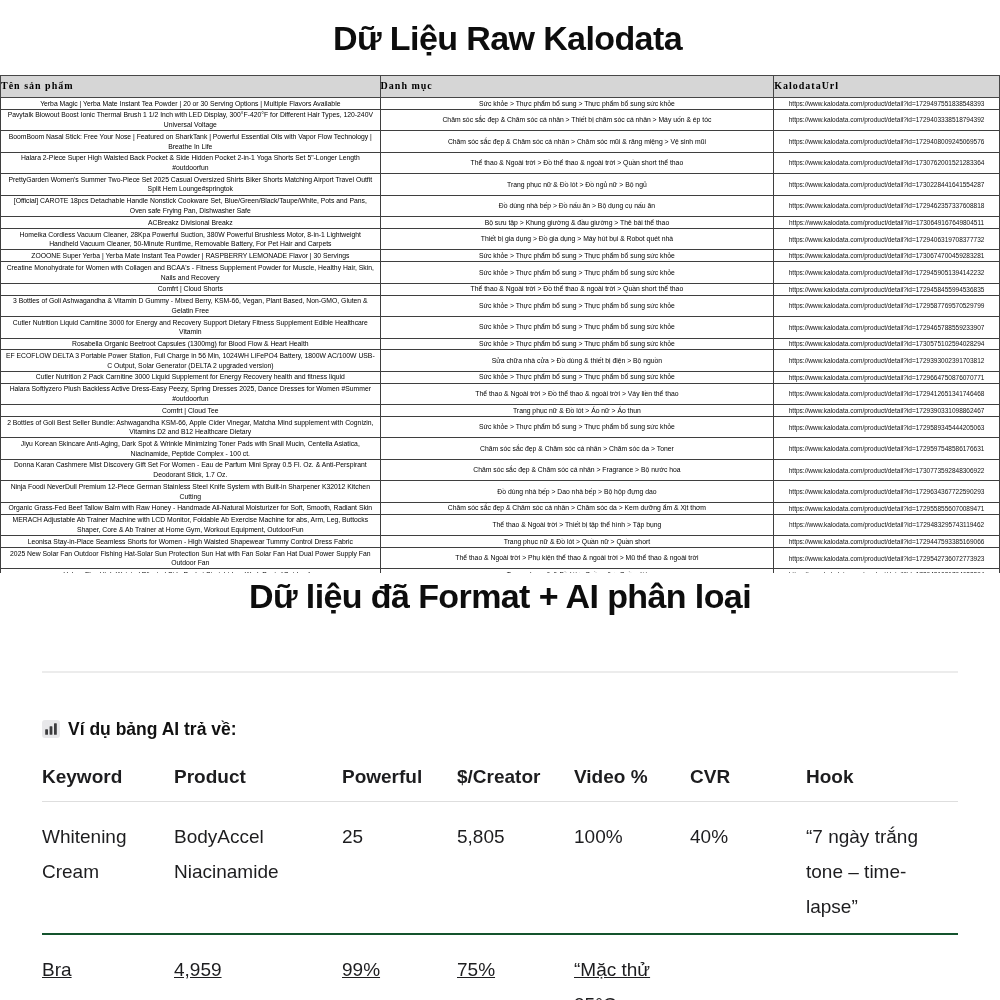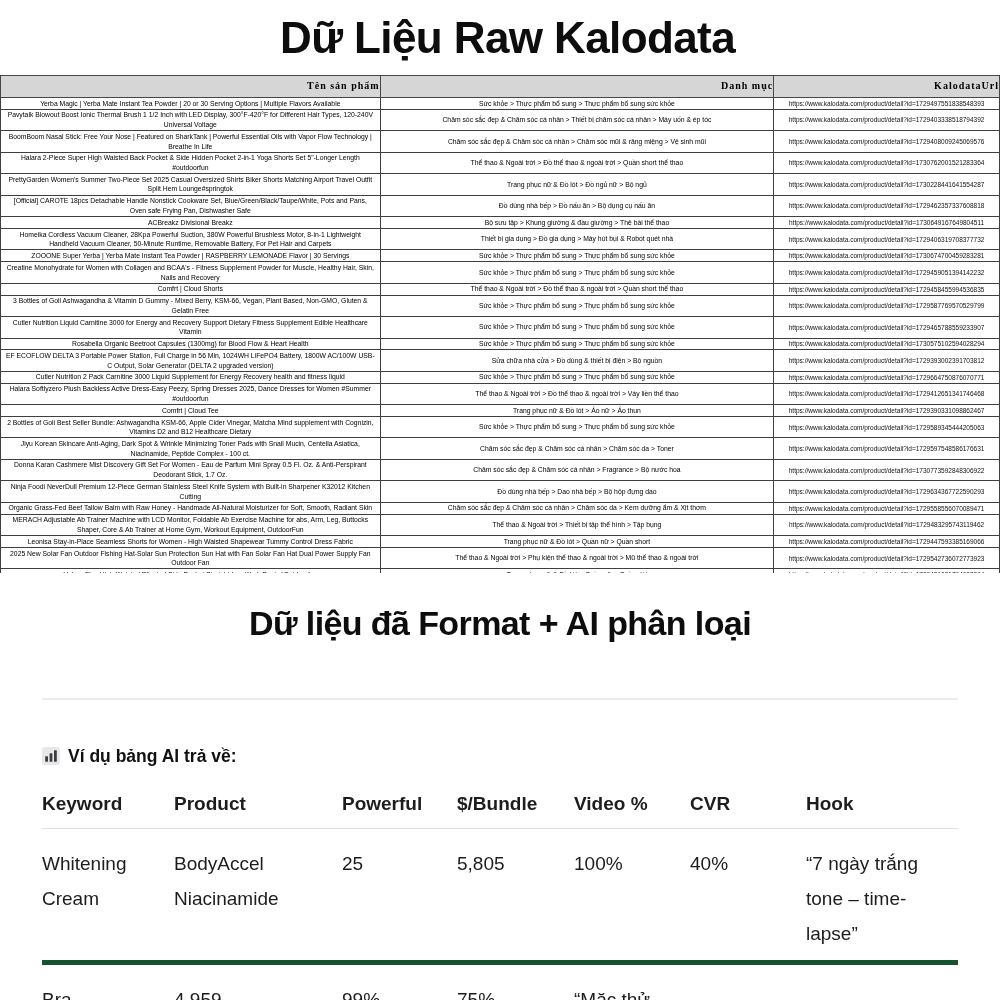--- a/index.html
+++ b/index.html
@@ -1,51 +1,51 @@
 <!DOCTYPE html>
 <html><head>
 <meta charset="utf-8">
 <style>
   * { margin:0; padding:0; box-sizing:border-box; }
   html,body { width:1000px; height:1000px; background:#fff; overflow:hidden;
     font-family:"Liberation Sans", sans-serif; color:#000; }
 
-  .main-title { font-size:44px; font-weight:700; text-align:center;
+  .main-title { font-size:34px; font-weight:700; text-align:center;
     padding-top:16px; letter-spacing:-0.6px; line-height:44px; color:#0d0d0d;padding-left:15px; }
   .second-title { font-size:34px; font-weight:700; text-align:center;
-    margin-top:28px; letter-spacing:-0.6px; line-height:44px; color:#0d0d0d; }
+    margin-top:1px; letter-spacing:-0.6px; line-height:44px; color:#0d0d0d; }
 
   
   .raw-wrap { margin-top:15px; height:498px; overflow:hidden; }
   table.raw { width:100%; border-collapse:collapse; table-layout:fixed;
     font-size:6.8px; line-height:1.42; }
   table.raw col.c1 { width:38%; }
   table.raw col.c2 { width:39.4%; }
   table.raw col.c3 { width:22.6%; }
   table.raw th { background:#d6d6d6; border:1px solid #474747;
     font-family:"Liberation Serif", serif; font-size:10px; font-weight:700;
-    height:22px; text-align:right; letter-spacing:1px; }
+    height:22px; text-align:left; letter-spacing:1px; }
   table.raw td { border:1px solid #3f3f3f; text-align:center;
     padding:0.6px 4px; vertical-align:middle; }
   td.url-cell { font-size:6.5px; white-space:nowrap; overflow:hidden; color:#111; }
 
   
   .content { padding:0 42px; }
   .rule-top { border:none; border-top:2px solid #ececec; margin-top:53px; }
 
   .example-heading { margin-top:44px; font-size:17.5px; font-weight:700;
     color:#111; display:flex; align-items:center; gap:8px; line-height:24px; }
   .chart-icon { width:18px; height:18px; flex:0 0 auto; }
 
   .fmt-grid { margin-top:14px; display:grid;
     grid-template-columns:132px 168px 115px 117px 116px 116px 1fr;
     font-size:19px; color:#1d1d1f; }
   .fcell { padding:8px 12px 9px 0; line-height:1.45; }
   .fhdr { font-weight:700; border-bottom:1px solid #dedede; padding-bottom:10px; }
-  .frow0 { padding-top:17px; border-bottom:5px solid #14532d; line-height:1.85; }
+  .frow0 { padding-top:17px; border-bottom:2px solid #14532d; line-height:1.85; }
   .frow1 { padding-top:17px; padding-bottom:17px; line-height:1.85;text-decoration:underline; }
 
   .note { margin-top:16px; font-size:15px; color:#1d1d1f; line-height:1.5; }
 </style>
 </head>
 <body>
 
 <h1 class="main-title">Dữ Liệu Raw Kalodata</h1>
 
 <div class="raw-wrap">
@@ -214,21 +214,21 @@
       <rect x="7.6" y="6.2" width="2.8" height="8.6" rx="0.6" fill="#3c3c3e"></rect>
       <rect x="12" y="3.2" width="2.8" height="11.6" rx="0.6" fill="#3c3c3e"></rect>
     </svg>
     <span>Ví dụ bảng AI trả về:</span>
   </div>
 
   <div class="fmt-grid" id="fmt-grid">
       <div class="fcell fhdr">Keyword</div>
       <div class="fcell fhdr">Product</div>
       <div class="fcell fhdr">Powerful</div>
-      <div class="fcell fhdr">$/Bundle</div>
+      <div class="fcell fhdr">$/Creator</div>
       <div class="fcell fhdr">Video %</div>
       <div class="fcell fhdr">CVR</div>
       <div class="fcell fhdr">Hook</div>
       <div class="fcell frow0">Whitening Cream</div>
       <div class="fcell frow0">BodyAccel Niacinamide</div>
       <div class="fcell frow0">25</div>
       <div class="fcell frow0">5,805</div>
       <div class="fcell frow0">100%</div>
       <div class="fcell frow0">40%</div>
       <div class="fcell frow0">“7 ngày trắng tone – time-lapse”</div>

